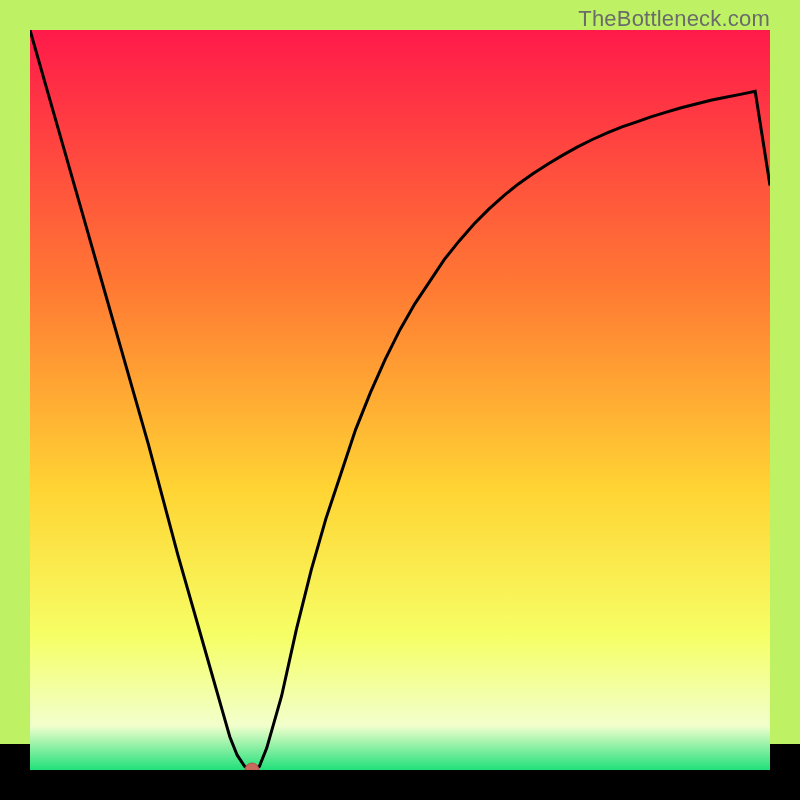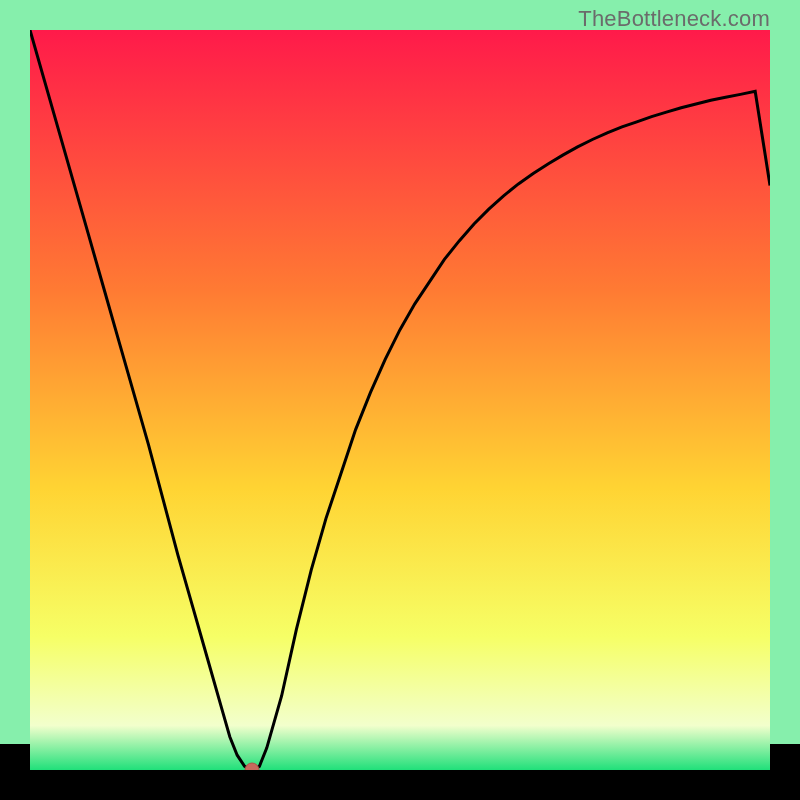--- a/index.html
+++ b/index.html
@@ -7,21 +7,21 @@
     padding: 0;
     width: 800px;
     height: 800px;
     background: #000;
     font-family: Arial, Helvetica, sans-serif;
   }
   .wrapper {
     position: relative;
     width: 800px;
     height: 744px;
-    background: #86efac;
+    background: #bef264;
   }
   .plot {
     position: absolute;
     left: 30px;
     top: 30px;
     width: 740px;
     height: 740px;
     overflow: hidden;
   }
   .attrib {

